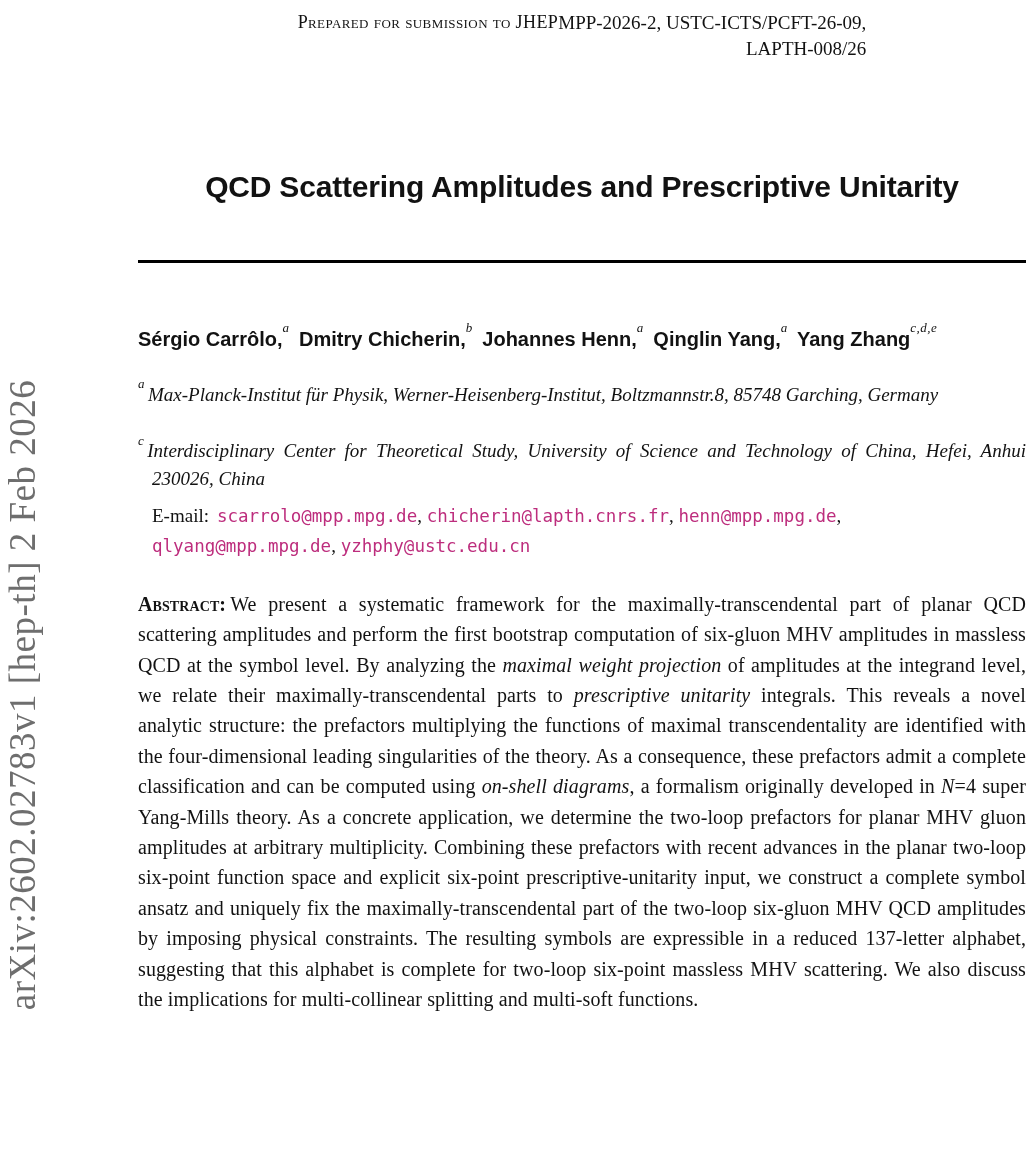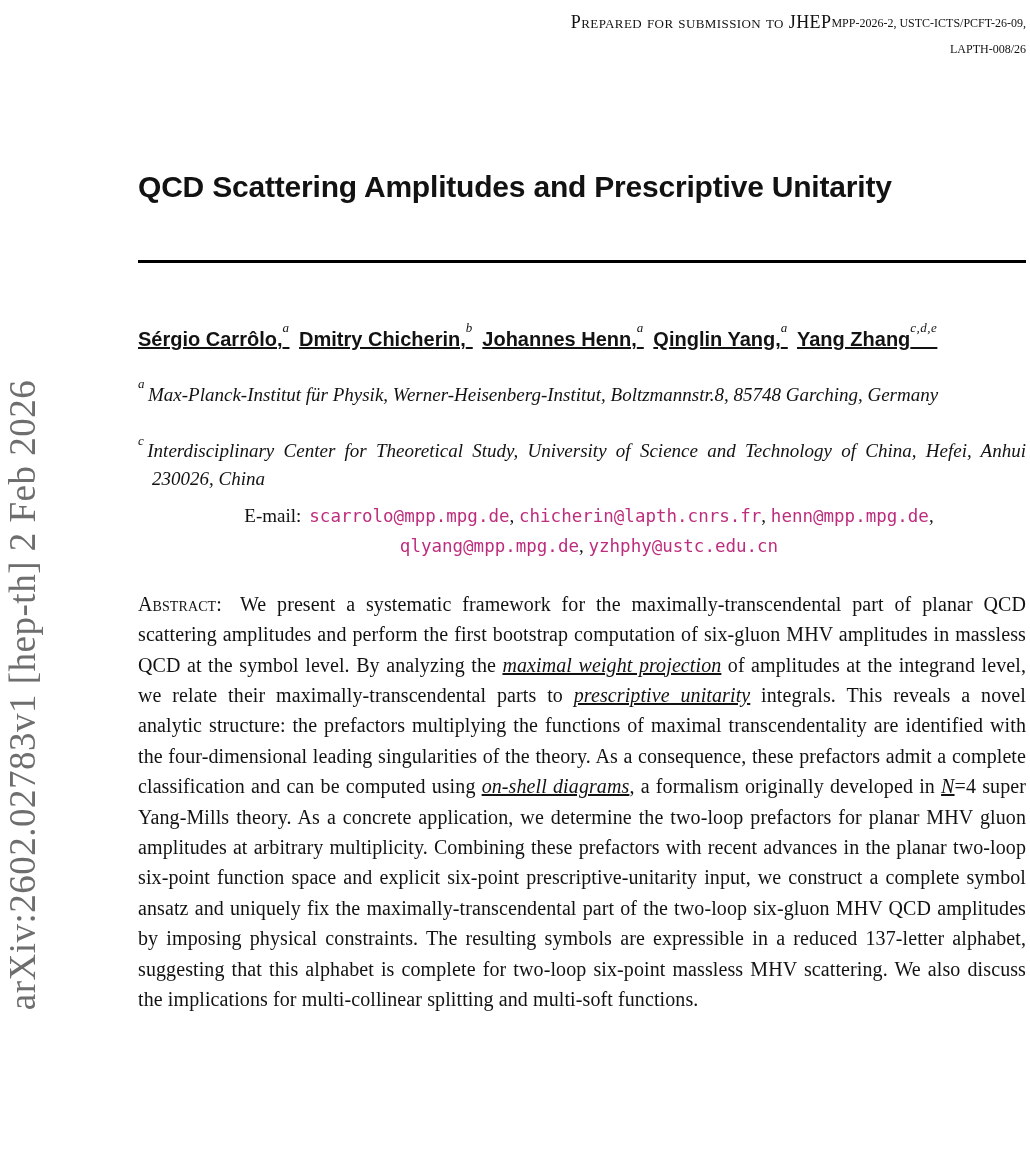--- a/index.html
+++ b/index.html
@@ -11,28 +11,28 @@
     height: 1174px;
     background: #ffffff;
     overflow: hidden;
     font-family: "Liberation Serif", serif;
     color: var(--text, #121212);
   }
 
   .content { padding: 10px 4px 0 138px; }
 
   
-  .header { display: flex; justify-content: flex-end; align-items: flex-start; }
+  .header { display: flex; justify-content: center; align-items: flex-start; }
   .header-left {
     font-variant: small-caps;
     font-size: 18px;
     letter-spacing: 0.4px;
     padding-top: 2px;
   }
-  .header-right { text-align: right; font-size: 12px; line-height: 26px; }
+  .header-right { text-align: right; font-size: 19px; line-height: 26px; }
 
   
   .arxiv-stamp {
     position: absolute;
     left: 22px;
     top: 695px;
     transform: translate(-50%, -50%) rotate(-90deg);
     white-space: nowrap;
     font-family: "Liberation Serif", serif;
     font-size: 37px;
@@ -42,37 +42,38 @@
 
   
   .title {
     margin-top: 106px;
     font-family: "Liberation Sans", sans-serif;
     font-weight: bold;
     font-size: 30px;
     line-height: 38px;
     letter-spacing: -0.2px;
     white-space: nowrap;
+    text-align: center;
   }
 
   .title-rule {
     border: none;
     border-top: 3px solid var(--rule, #000);
     margin-top: 54px;
   }
 
   
   .authors {
     margin-top: 58px;
     font-family: "Liberation Sans", sans-serif;
     font-weight: bold;
     font-size: 20px;
     line-height: 26px;
   }
-  .author { margin-right: 4px; text-decoration: underline; }
+  .author { margin-right: 4px; }
 
   .sup {
     font-family: "Liberation Serif", serif;
     font-style: italic;
     font-weight: normal;
     font-size: 13px;
     position: relative;
     top: -0.45em;
     letter-spacing: 0.5px;
   }
@@ -90,44 +91,44 @@
     margin-top: 24px;
   }
   .affiliation .sup { margin-right: 3px; font-style: italic; }
 
   
   .email-block {
     margin-top: 8px;
     padding-left: 14px;
     font-size: 19px;
     line-height: 30px;
-    text-align: center;
   }
   .email-label { margin-right: 8px; }
   .email-link {
     font-family: "DejaVu Sans Mono", monospace;
     font-size: 17.5px;
     color: var(--link, #bd2d7d);
     text-decoration: none;
     cursor: pointer;
   }
 
   
   .abstract {
     margin-top: 28px;
     font-size: 20px;
     line-height: 30.4px;
     text-align: justify;
     letter-spacing: 0.1px;
   }
   .abstract-label {
     font-variant: small-caps;
-    margin-right: 18px;
+    margin-right: 4px;
+    font-weight: bold;
   }
-  .seg-italic { font-style: italic; text-decoration: underline; }
+  .seg-italic { font-style: italic; }
 </style>
 </head>
 <body>
 
 <div class="page" style="--link: #bd2d7d; --stamp: #6e6e6e; --text: #121212; --rule: #000000;">
 
   <div class="arxiv-stamp">arXiv:2602.02783v1  [hep-th]  2 Feb 2026</div>
 
   <div class="content">
 

